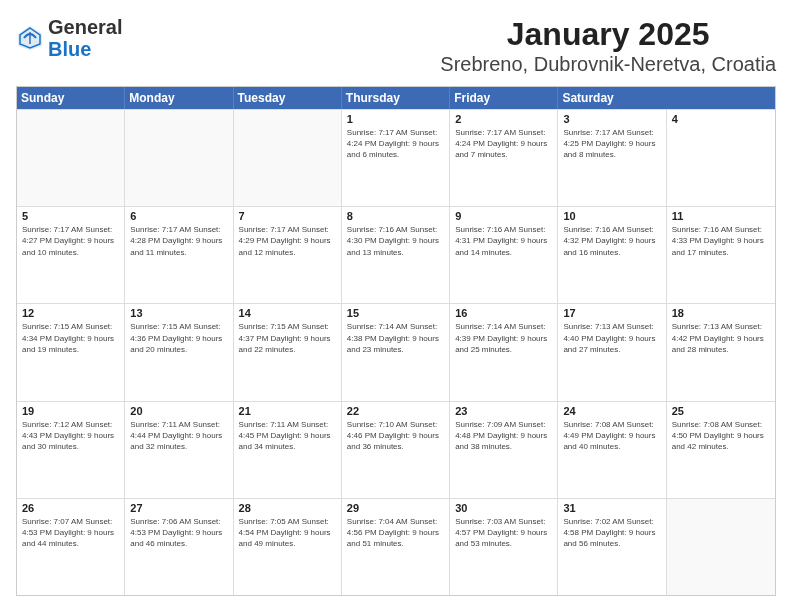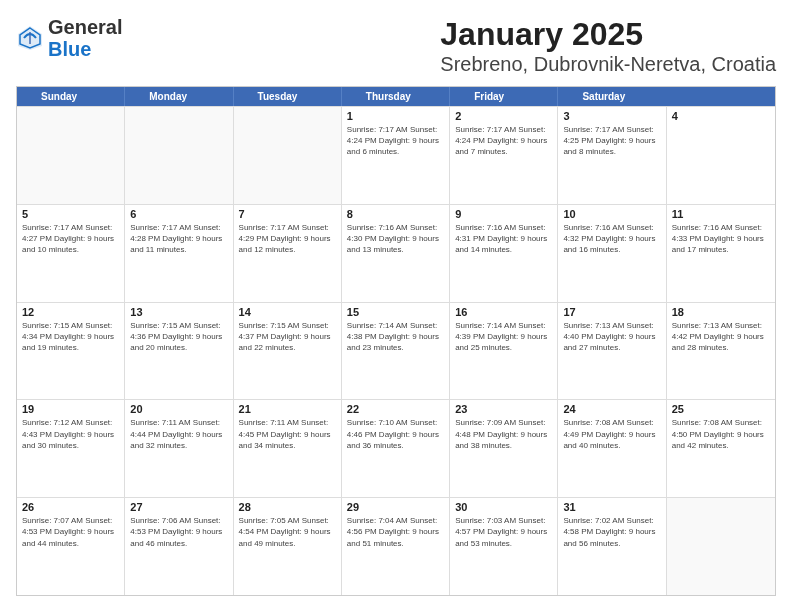--- a/index.html
+++ b/index.html
@@ -33,21 +33,21 @@
       line-height: 1.1;
     }
     .logo-general { color: #333; }
     .logo-blue { color: #1a73c8; }
     .logo-icon {
       width: 28px;
       height: 28px;
       margin-right: 4px;
     }
     .title-block {
-      text-align: left;
+      text-align: center;
     }
     .month-title {
       font-size: 32px;
       font-weight: bold;
       color: #222;
     }
     .location {
       font-size: 20px;
       color: #444;
     }
@@ -57,23 +57,23 @@
       flex-direction: column;
       border: 1px solid #ccc;
     }
     .cal-header {
       display: grid;
       grid-template-columns: repeat(7, 1fr);
       background: #3d6ab5;
     }
     .cal-header-cell {
       color: #fff;
-      font-size: 10px;
+      font-size: 12px;
       font-weight: bold;
-      padding: 4px 24px;
+      padding: 4px 4px;
       text-align: left;
       border-right: 1px solid #5580c5;
     }
     .cal-header-cell:last-child { border-right: none; }
     .cal-body {
       flex: 1;
       display: flex;
       flex-direction: column;
     }
     .cal-row {

